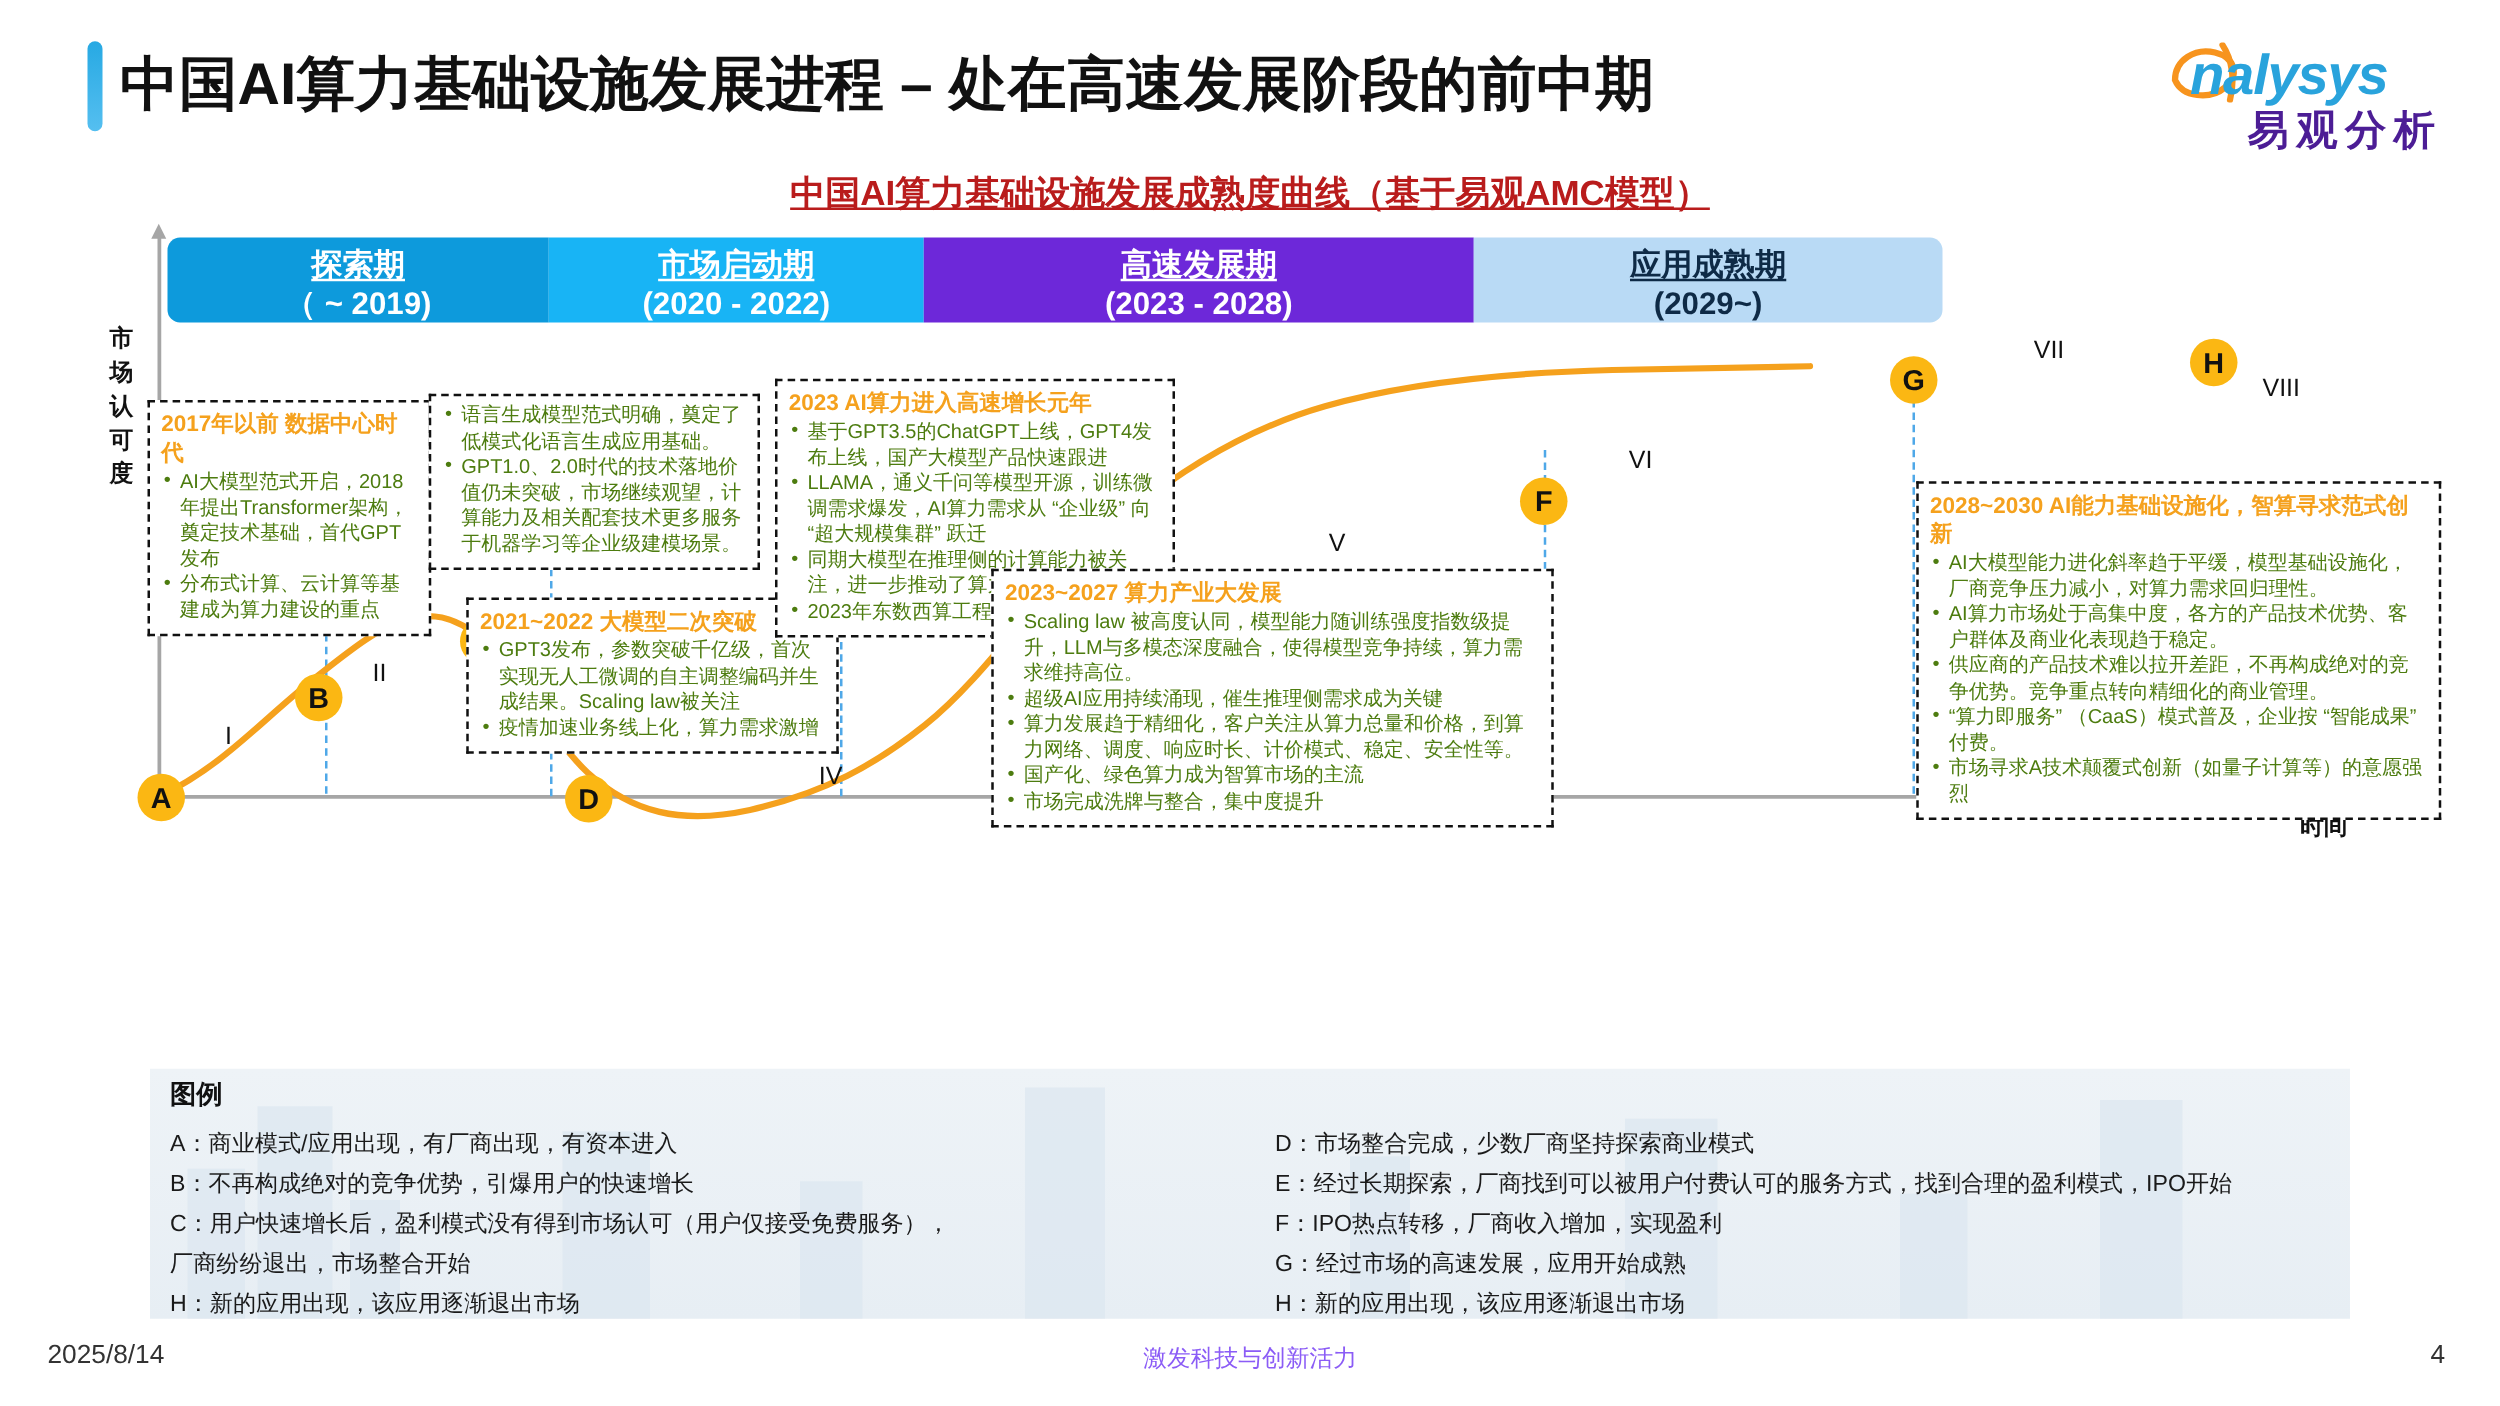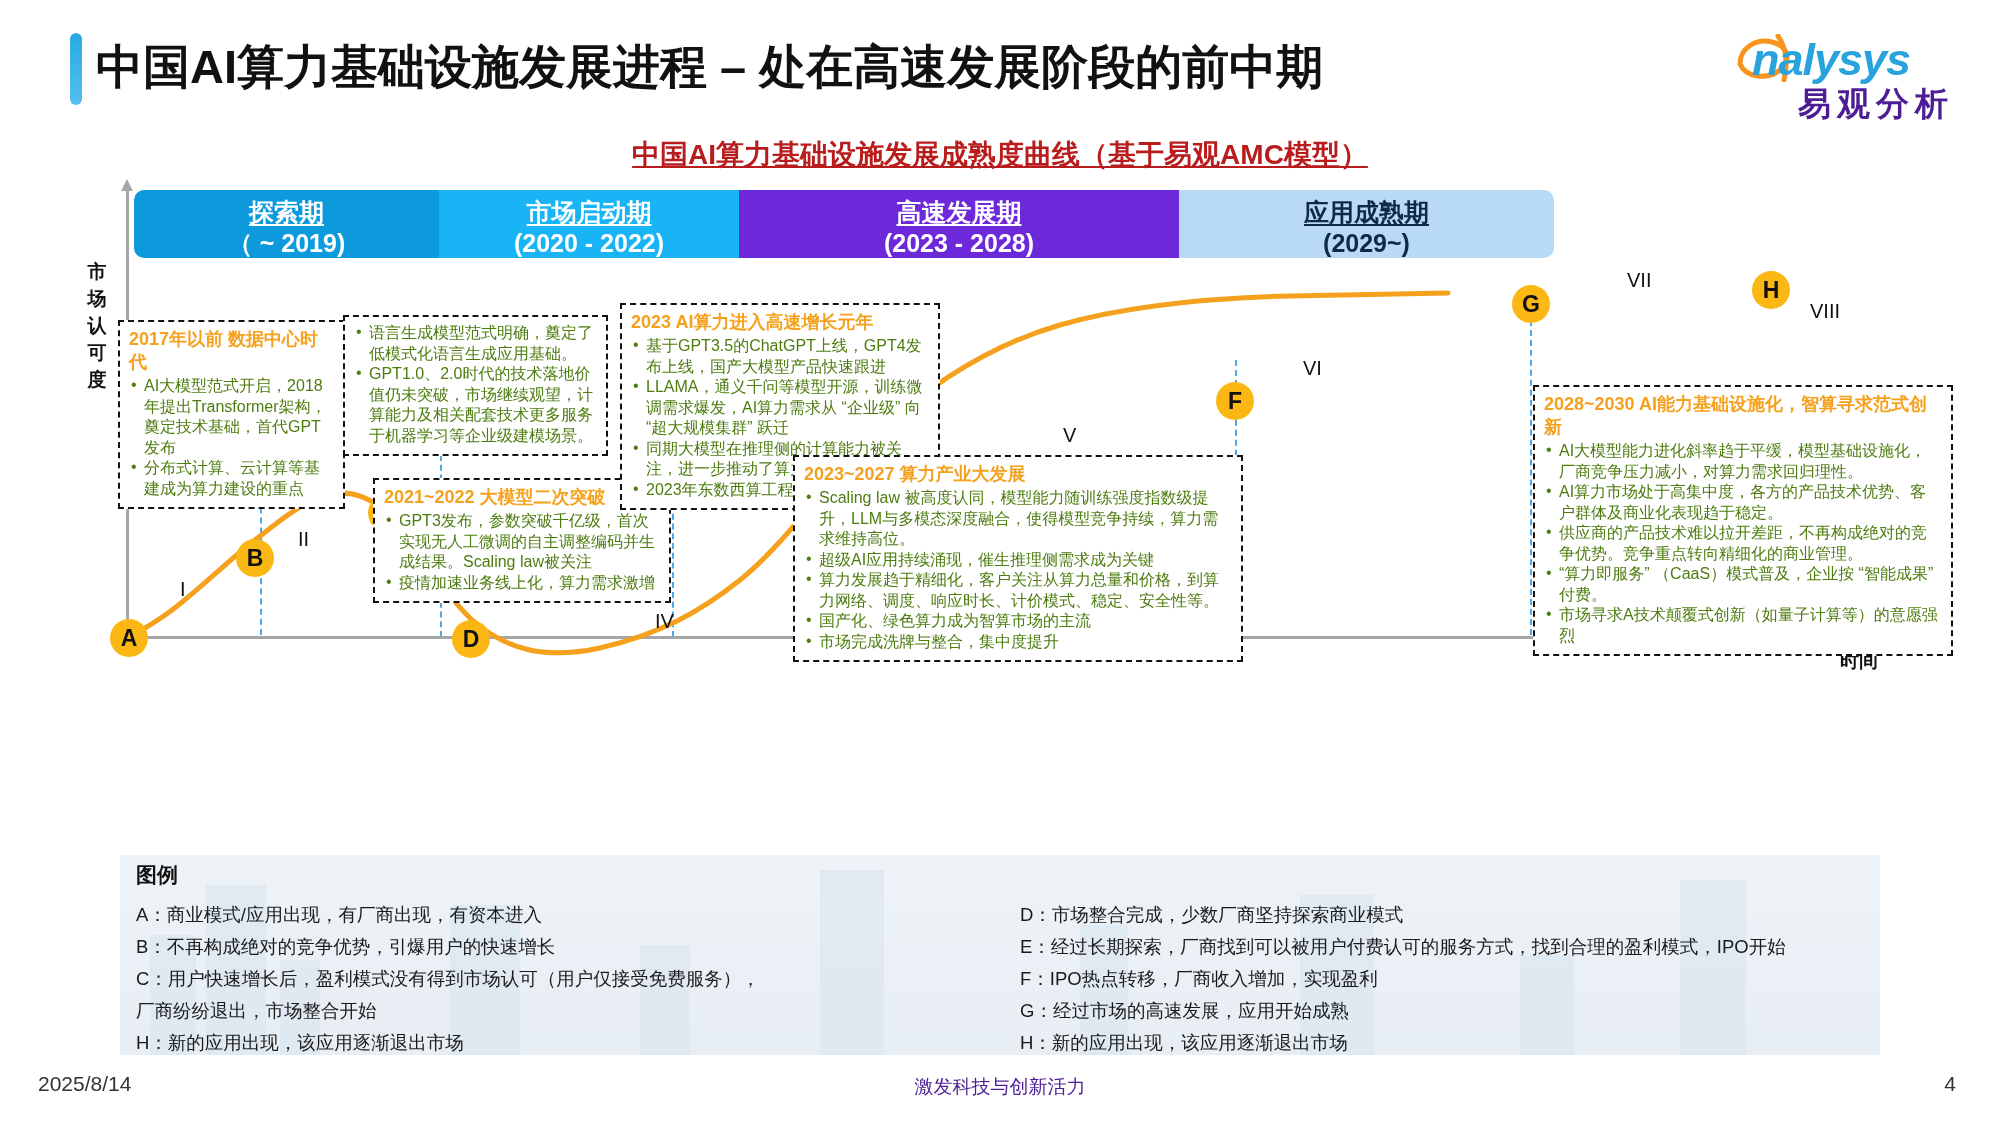--- a/index.html
+++ b/index.html
@@ -87,21 +87,21 @@
   .legend-sky { position:absolute; inset:0; overflow:hidden; }
   .legend-sky i { position:absolute; bottom:0; background:#dce7f0; opacity:.75; }
   .legend-title { position:absolute; left:16px; top:6px; font-size:21px; font-weight:bold; color:#111; }
   .legend-col { position:absolute; top:44px; font-size:18.5px; color:#1a1a1a; line-height:32px; }
   .legend-col.left { left:16px; width:820px; }
   .legend-col.right { left:900px; width:860px; }
 
   
   .footer-date { position:absolute; left:38px; top:1072px; font-size:21px; color:#333; }
   .footer-center { position:absolute; left:0; top:1074px; width:2000px; text-align:center;
-    font-size:19px; color:#4c1d95; }
+    font-size:19px; color:#8b5cf6; }
   .footer-page { position:absolute; right:44px; top:1072px; font-size:21px; color:#333; }
 </style>
 </head>
 <body>
 
 <div id="slide">
 
   <div class="title-bar"></div>
   <div class="slide-title">中国AI算力基础设施发展进程 – 处在高速发展阶段的前中期</div>
 

